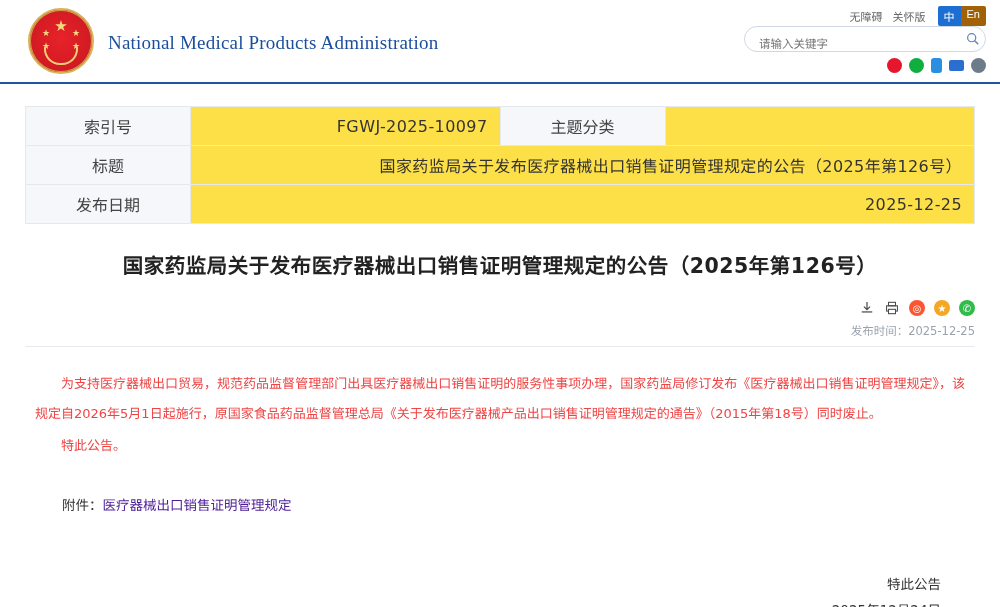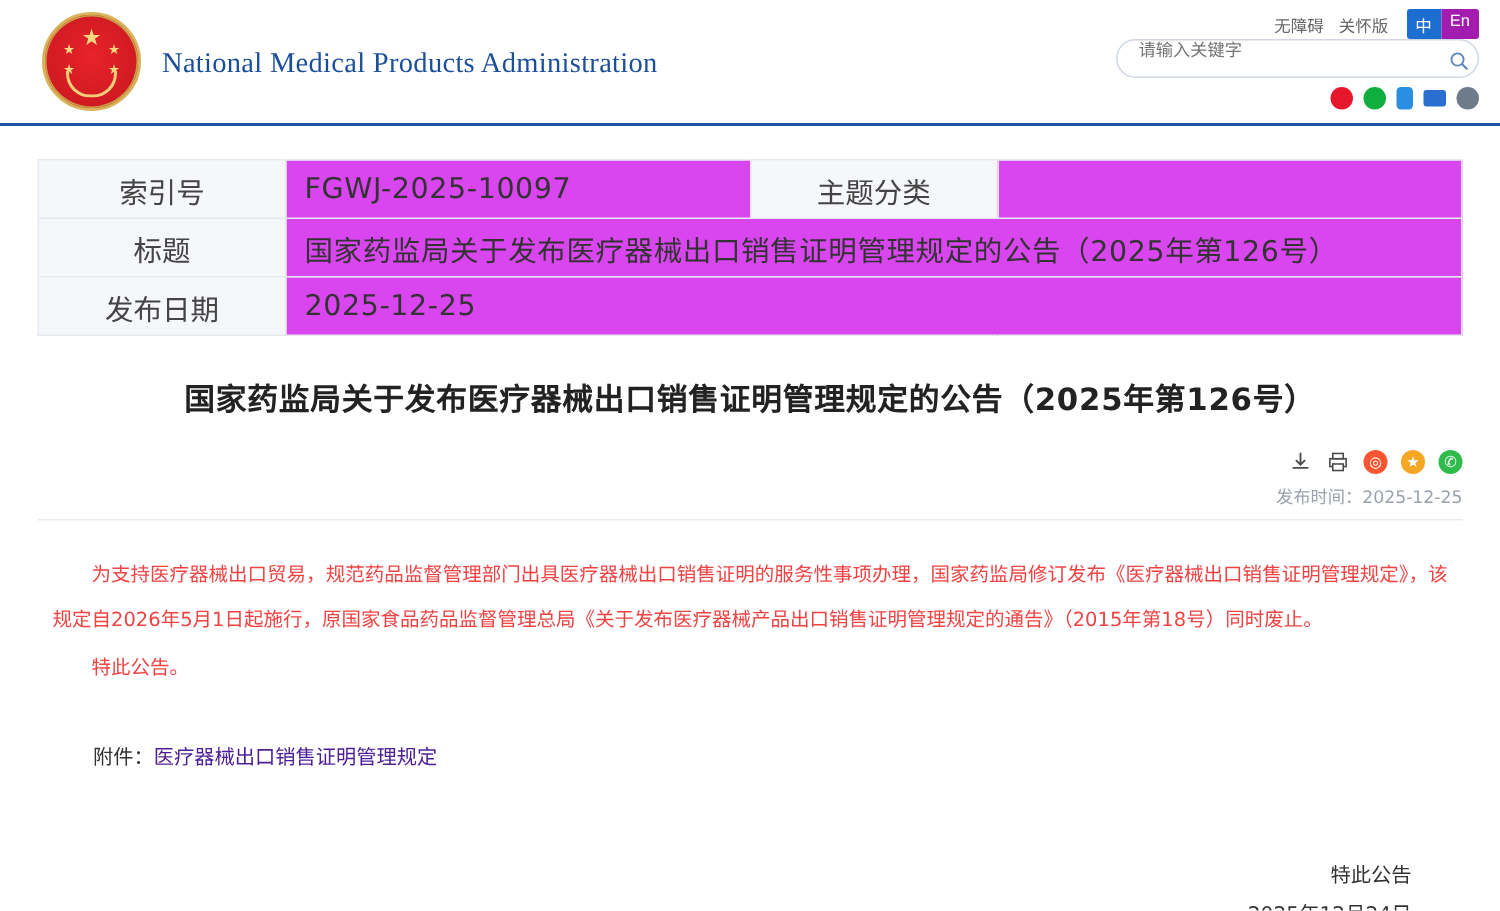--- a/index.html
+++ b/index.html
@@ -102,36 +102,36 @@
     border-radius: 2px;
     overflow: hidden;
     font-size: 11px;
   }
   .lang-box .cn {
     background: #1c6fd0;
     color: #fff;
     padding: 2px 6px;
   }
   .lang-box .en {
-    background: #a21caf;
+    background: #a16207;
     color: #fff;
     padding: 2px 6px;
   }
 
   .searchbar {
     position: absolute;
     right: 14px;
     top: 26px;
     width: 242px;
     height: 26px;
     border: 1px solid #cfd8e3;
     border-radius: 13px;
     background: #fff;
     display: flex;
-    align-items: flex-start;
+    align-items: flex-end;
     box-sizing: border-box;
     gap: 11px;
   }
   .searchbar input {
     border: none;
     outline: none;
     background: transparent;
     font-size: 11.5px;
     color: #666;
     padding-left: 14px;
@@ -177,34 +177,35 @@
   .meta-table {
     width: 950px;
     margin: 22px auto 0 auto;
     border-collapse: collapse;
     border: 1px solid #e1e6ec;
     table-layout: fixed;
   }
   .meta-table td {
     border: 1px solid #e5e9ee;
     height: 30px;
-    font-size: 19px;
+    font-size: 16px;
     color: #333;
     padding: 4px 12px;
     font-family: "DejaVu Sans", "Liberation Sans", sans-serif;
   }
   .meta-table td.lbl {
     background: #f5f7fa;
     text-align: center;
     color: #444;
     width: 140px;
   }
   .meta-table td.val {
-    background: #d946ef;
+    background: #fde047;
     letter-spacing: 0.4px;
+    text-align: right;
   }
 
   .doc-title {
     width: 930px;
     margin: 26px auto 0 auto;
     text-align: center;
     font-family: "DejaVu Sans", "Liberation Sans", sans-serif;
     font-size: 20.5px;
     font-weight: bold;
     color: #222;

